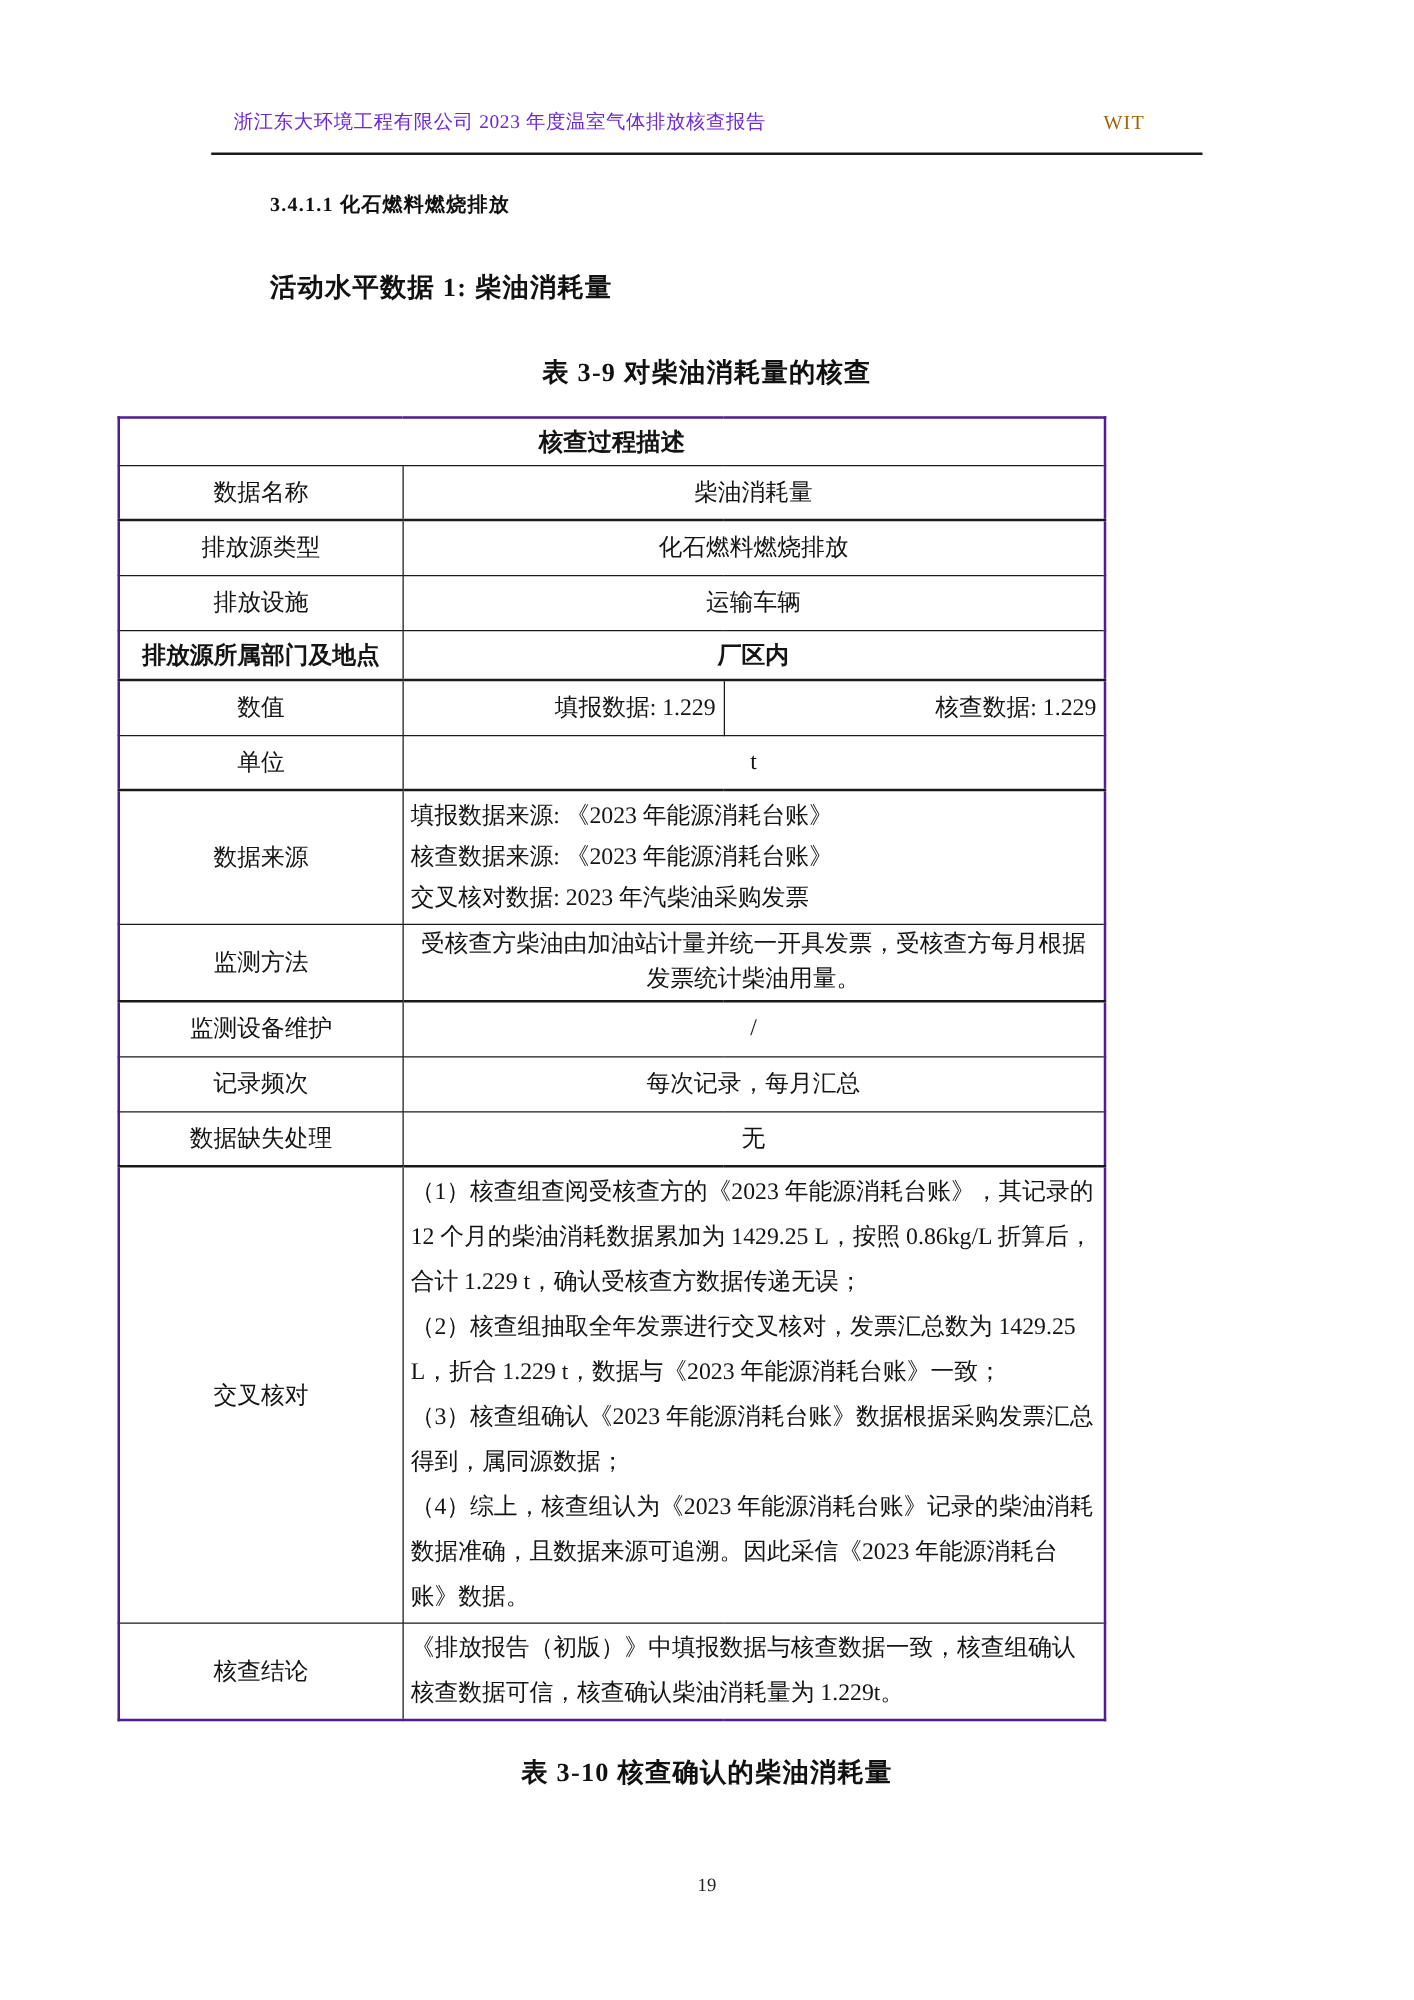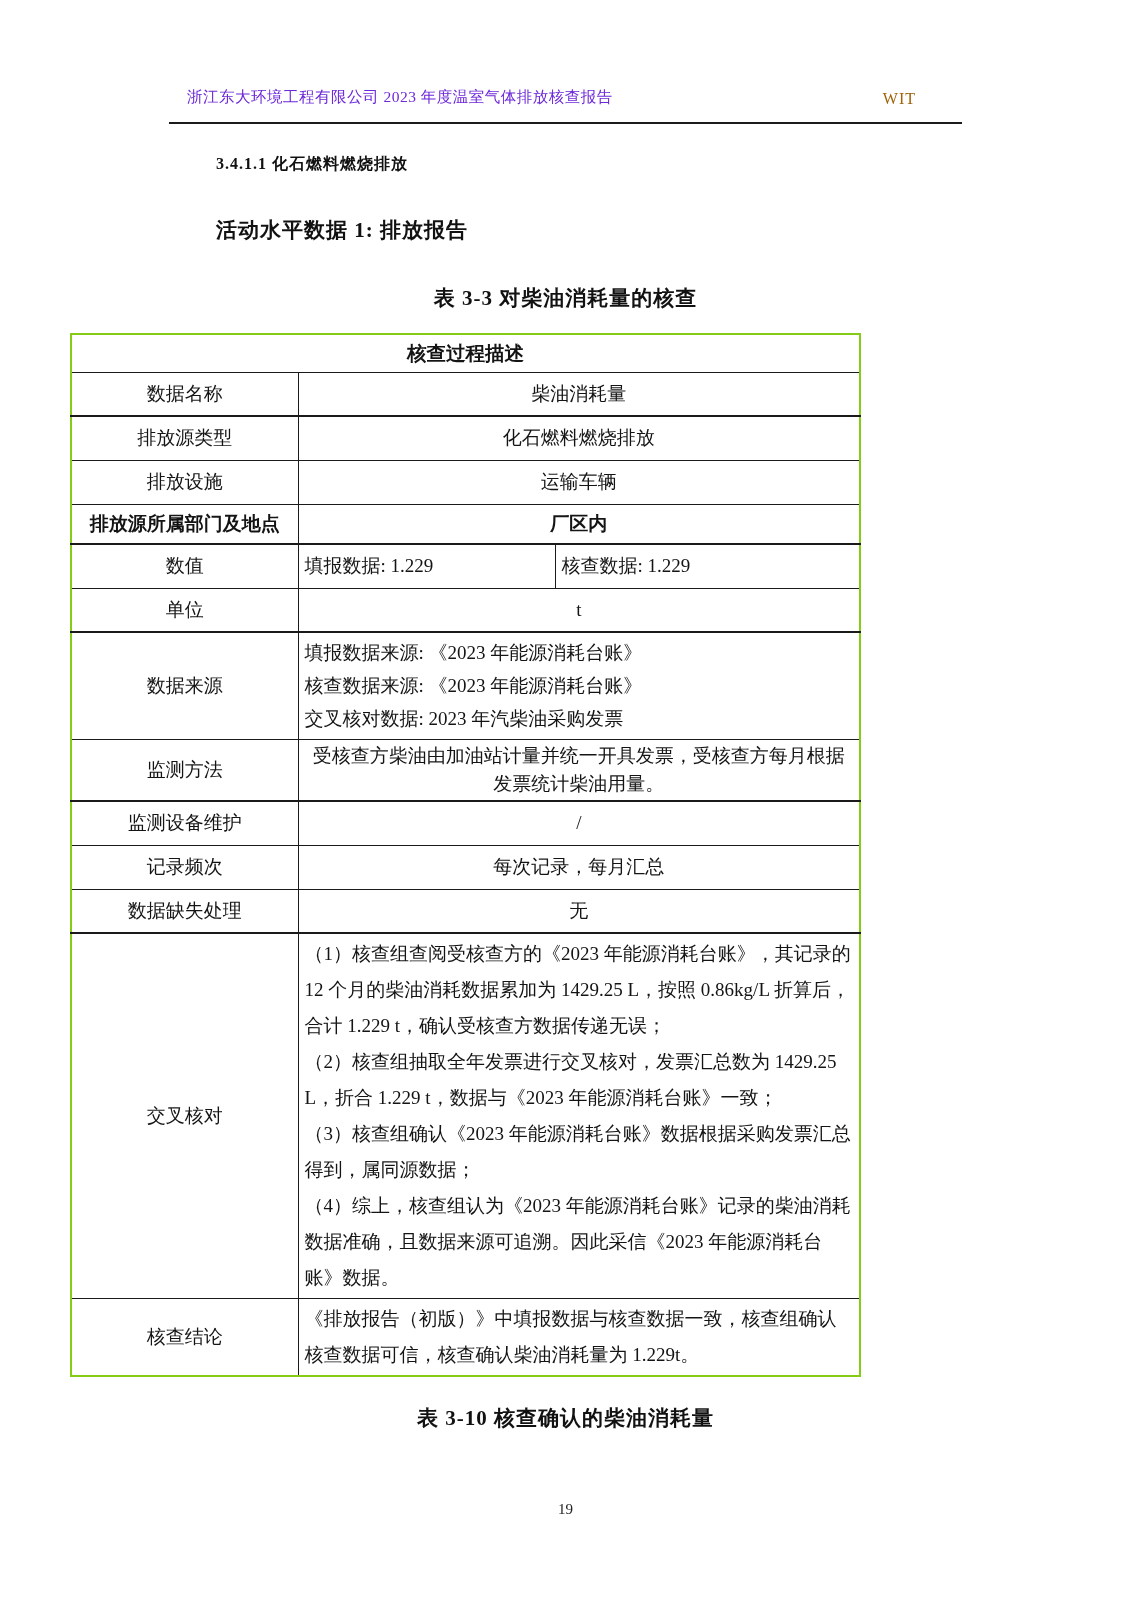--- a/index.html
+++ b/index.html
@@ -20,62 +20,62 @@
   .doc-header .title { font-size:15.5px; color:#6d28d9; padding-left:18px; letter-spacing:0.5px; }
   .doc-header .brand { font-size:16px; color:#a16207; margin-right:46px; letter-spacing:1px; }
   
   .h-section  { margin:30px 0 0 216px; font-size:16px; font-weight:bold; letter-spacing:1px; }
   .h-activity { margin:41px 0 0 216px; font-size:21px; font-weight:bold; letter-spacing:1px; }
   .caption { width:791px; margin-left:170px; text-align:center; font-size:21px; font-weight:bold; letter-spacing:1px; }
   .caption.t9  { margin-top:40px; }
   .caption.t10 { margin-top:27px; }
   
   table.vtable {
-    margin:21px 0 0 70px;
+    margin:21px 0 0 94px;
     width:789px; table-layout:fixed;
     border-collapse:collapse;
-    border:2px solid #84cc16;
+    border:2px solid #4c1d95;
     font-size:19px; color:#141414;
   }
   table.vtable td {
     border:1px solid #1a1a1a;
     vertical-align:middle;
     padding:2px 6px;
   }
   tr.t2 td { border-top-width:2px; }
   td.lbl   { text-align:center; }
   td.val   { text-align:center; }
   td.left  { text-align:left; padding-left:13px; padding-right:10px; }
   td.th    { text-align:center; font-weight:bold; height:38px; font-size:19.5px; }
   .r44 td  { height:44px; }
   .r40 td  { height:40px;font-weight:bold; }
-  td.subval { text-align:left; padding-left:24px; }
+  td.subval { text-align:right; padding-left:24px; }
   td.srccell { padding-top:8px; padding-bottom:8px; }
   td.srccell .line { line-height:30px; margin:3px 0 3px 0; }
   td.method { text-align:center; line-height:28px; padding:0 8px; height:57px; }
   td.crosscell { padding-top:2px; padding-bottom:2px; }
   td.crosscell p { line-height:36px; text-align:left; }
   td.conclcell p { line-height:36px; text-align:left; }
   
   .page-num { margin-top:69px; width:791px; margin-left:170px; text-align:center; font-size:15px; color:#222; }
 </style>
 </head>
 <body>
 
 <div class="page">
 
   <div class="doc-header">
     <span class="title">浙江东大环境工程有限公司 2023 年度温室气体排放核查报告</span>
     <span class="brand">WIT</span>
   </div>
 
   <div class="h-section">3.4.1.1 化石燃料燃烧排放</div>
-  <div class="h-activity">活动水平数据 1: 排放报告</div>
+  <div class="h-activity">活动水平数据 1: 柴油消耗量</div>
 
-  <div class="caption t9">表 3-3 对柴油消耗量的核查</div>
+  <div class="caption t9">表 3-9 对柴油消耗量的核查</div>
 
   <table class="vtable">
     <colgroup>
         <col style="width:227px">
         <col style="width:257px">
         <col style="width:305px">
       </colgroup>
     <tbody>
       <tr>
         <td class="th" colspan="3">核查过程描述</td>

